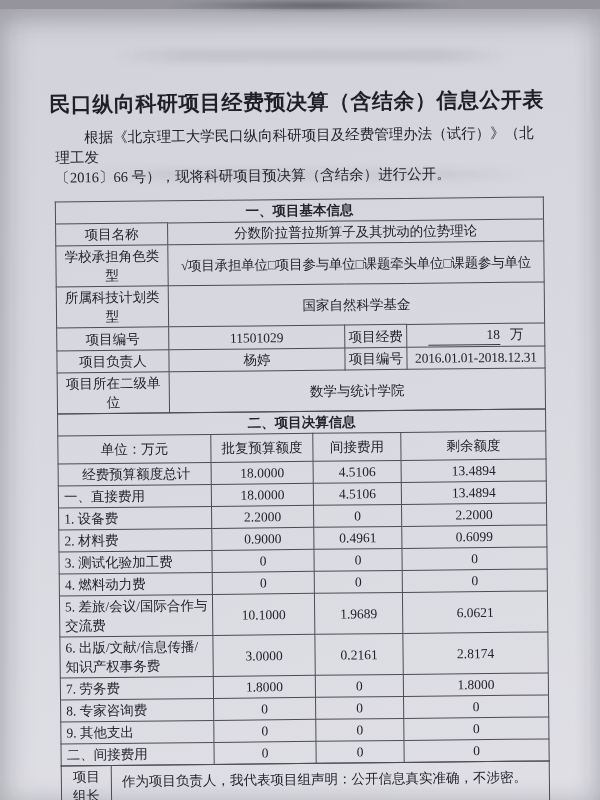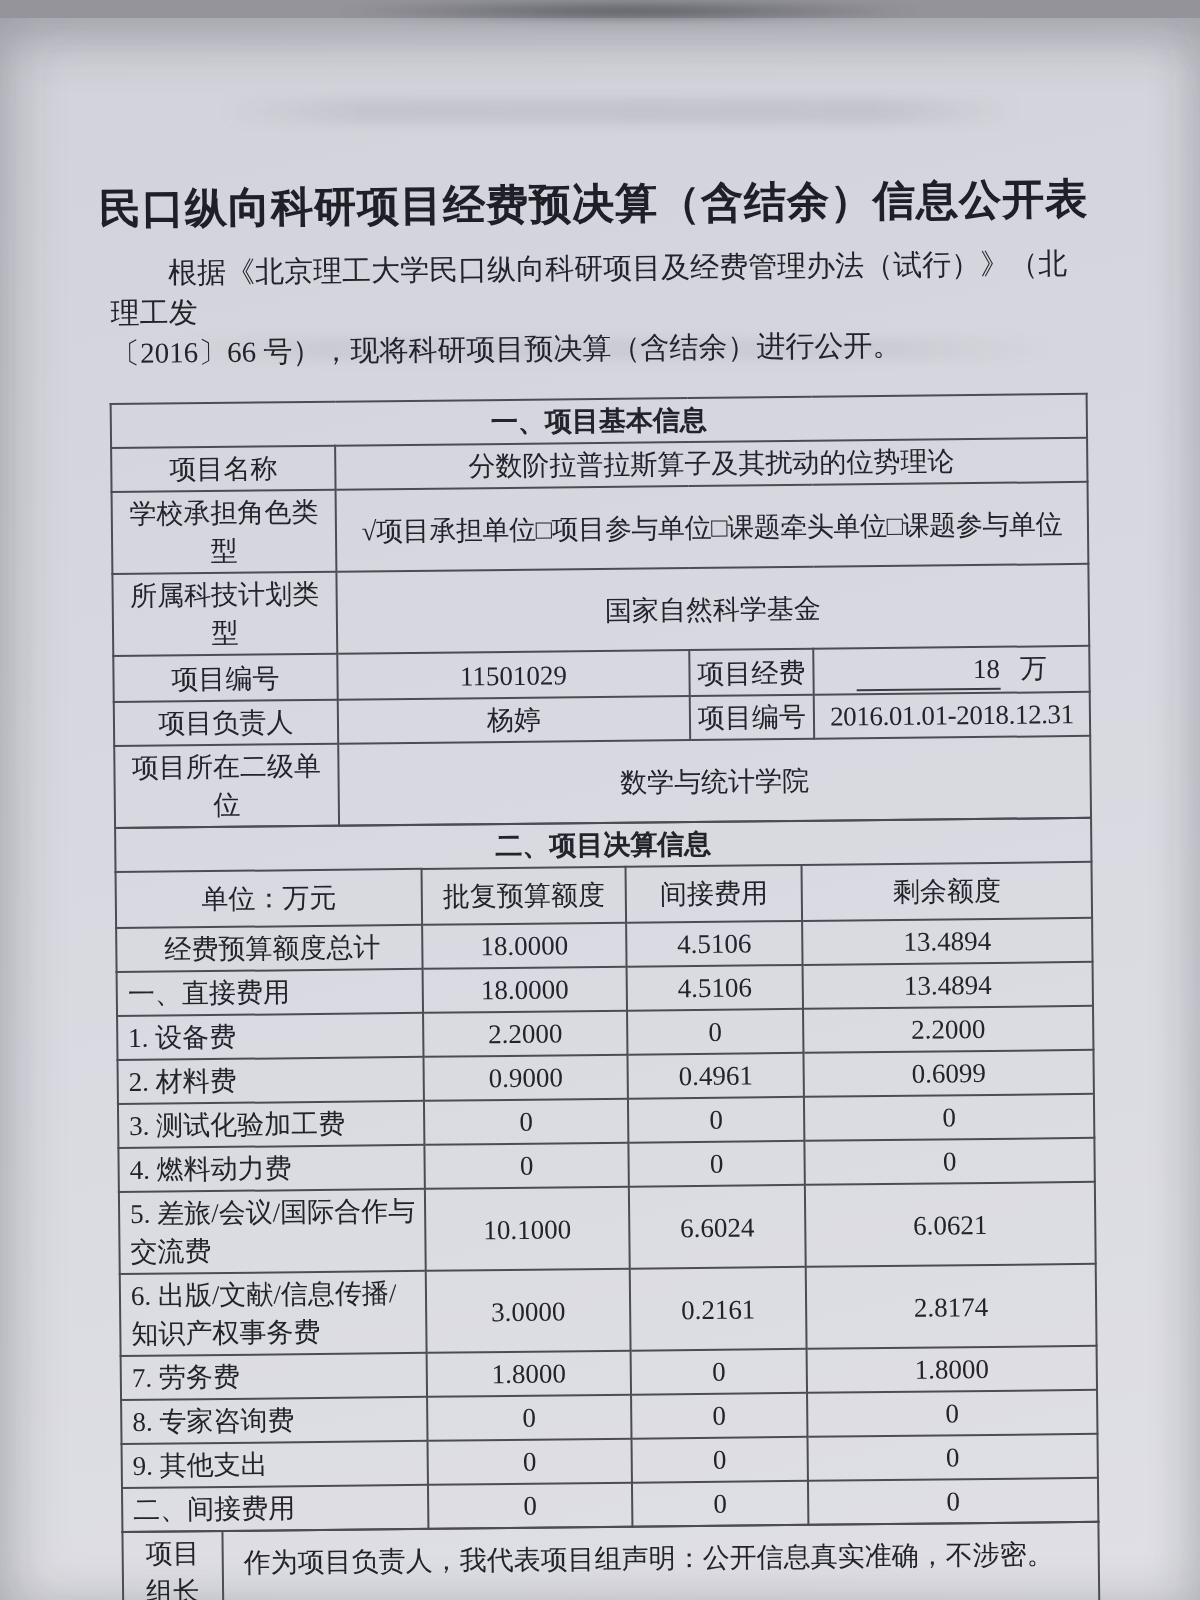--- a/index.html
+++ b/index.html
@@ -162,21 +162,21 @@
       </tr>
       <tr>
         <td class="row-lbl">4. 燃料动力费</td>
         <td>0</td>
         <td>0</td>
         <td>0</td>
       </tr>
       <tr>
         <td class="row-lbl">5. 差旅/会议/国际合作与交流费</td>
         <td>10.1000</td>
-        <td>6.6024</td>
+        <td>1.9689</td>
         <td>6.0621</td>
       </tr>
       <tr>
         <td class="row-lbl">6. 出版/文献/信息传播/知识产权事务费</td>
         <td>3.0000</td>
         <td>0.2161</td>
         <td>2.8174</td>
       </tr>
       <tr>
         <td class="row-lbl">7. 劳务费</td>

